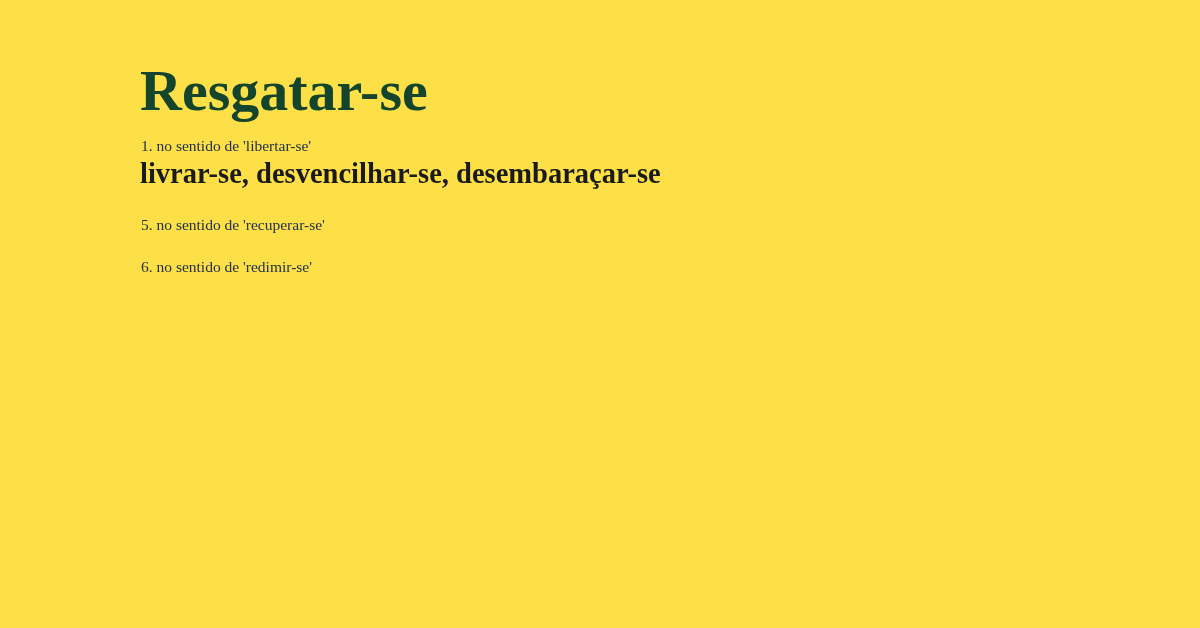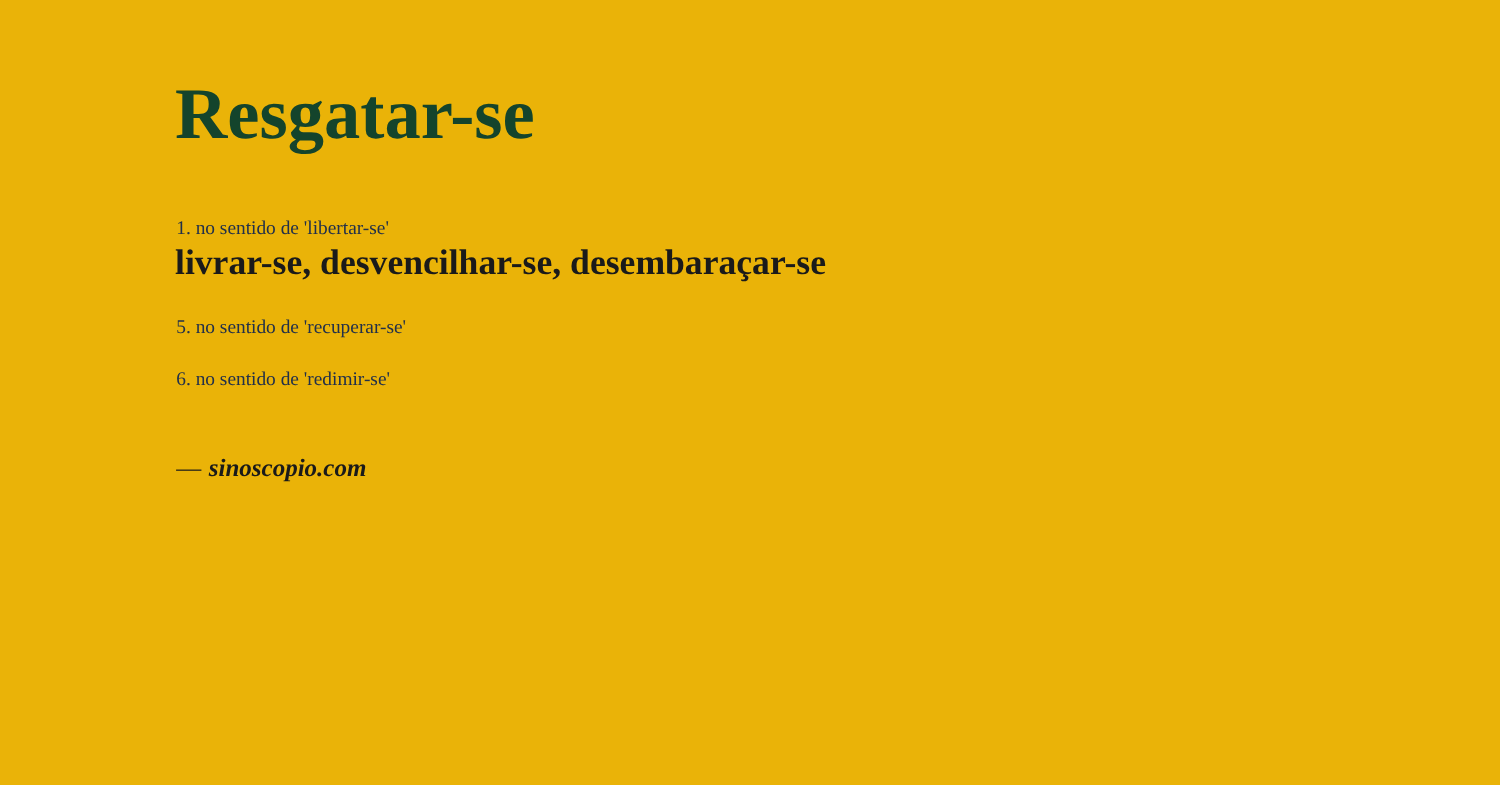--- a/index.html
+++ b/index.html
@@ -8,21 +8,21 @@
     background: #ffffff;
   }
   body {
     font-family: "Liberation Serif", "DejaVu Serif", serif;
     -webkit-font-smoothing: antialiased;
   }
   #card {
     position: relative;
     width: 1200px;
     height: 628px;
-    background: #eab308;
+    background: #fde047;
     overflow: hidden;
     box-sizing: border-box;
   }
   #content {
     position: absolute;
     left: 140px;
     top: 62px;
     width: 1020px;
   }
   .headword {
@@ -39,21 +39,21 @@
     font-family: "Liberation Serif", "DejaVu Serif", serif;
     font-size: 25px;
     font-weight: bold;
     font-style: italic;
     color: #14442c;
     line-height: 1.0;
     margin: 14px 0 0 1px;
     white-space: nowrap;
   }
   .senses {
-    margin-top: 54px;
+    margin-top: 17px;
   }
   .sense {
     margin-bottom: 25px;
   }
   .sense-label {
     font-family: "Liberation Serif", "DejaVu Serif", serif;
     font-size: 15.5px;
     color: #22304a;
     line-height: 1.1;
     margin: 0 0 4px 1px;
@@ -112,18 +112,15 @@
         <div class="sense-label">5. no sentido de 'recuperar-se'</div>
       </div>
 
       <div class="sense">
         <div class="sense-label">6. no sentido de 'redimir-se'</div>
       </div>
 
     </div>
 
 
-    <div class="attribution">
-      <span class="dash">—</span><span>sinoscopio.com</span>
-    </div>
 
   </div>
 </div>
 
 </body></html>

